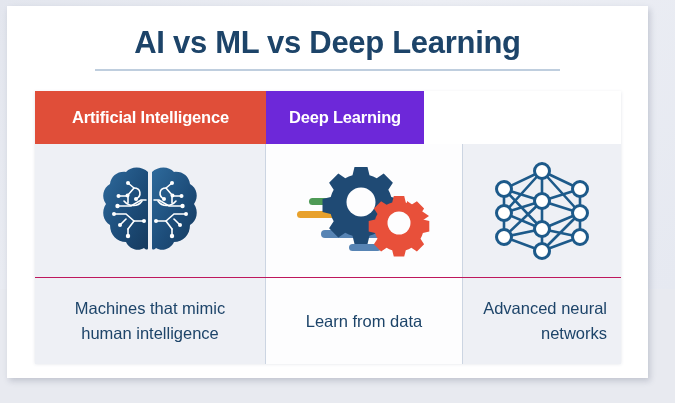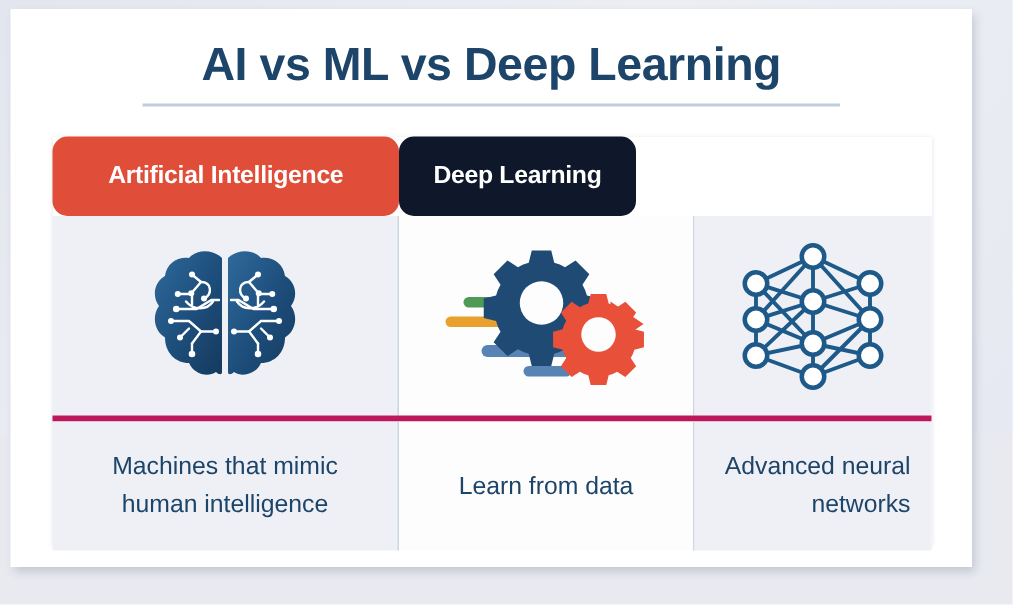--- a/index.html
+++ b/index.html
@@ -81,21 +81,20 @@
   .head-cell {
     display: flex;
     align-items: center;
     justify-content: center;
     color: #ffffff;
     font-size: 16.5px;
     font-weight: bold;
     letter-spacing: -0.2px;
     white-space: nowrap;
     box-sizing: border-box;
-    border-radius: 10px;
   }
   .col-ai   { flex: 0 0 231px; }
   .col-ml   { flex: 0 0 197px; }
   .col-dl   { flex: 0 0 158px; }
 
   .icon-row {
     display: flex;
     height: 133px;
     flex: 0 0 133px;
   }
@@ -105,21 +104,21 @@
     justify-content: center;
     box-sizing: border-box;
     border-right: 1px solid #ccd5e2;
   }
   .icon-cell:last-child { border-right: none; }
 
   .desc-row {
     display: flex;
     height: 86px;
     flex: 0 0 86px;
-    border-top: 4px solid #be185d;
+    border-top: 1px solid #be185d;
   }
   .desc-cell {
     display: flex;
     align-items: center;
     justify-content: center;
     text-align: center;
     box-sizing: border-box;
     border-right: 1px solid #ccd5e2;
     padding: 0 14px;
   }
@@ -147,21 +146,21 @@
       <span id="page-title">AI vs ML vs Deep Learning</span>
     </div>
     <div id="title-underline"></div>
 
     <div id="table">
 
       <div class="head-row">
         <div class="head-cell col-ai" style="background:#e04e39">
           <span>Artificial Intelligence</span>
         </div>
-        <div class="head-cell col-dl" style="background:#0f172a">
+        <div class="head-cell col-dl" style="background:#6d28d9">
           <span>Deep Learning</span>
         </div>
       </div>
 
       <div class="icon-row">
 
         <div class="icon-cell col-ai tint-light">
           <div class="icon-wrap">
             <svg width="104" height="96" viewBox="0 0 104 96" aria-hidden="true">
               <defs>

